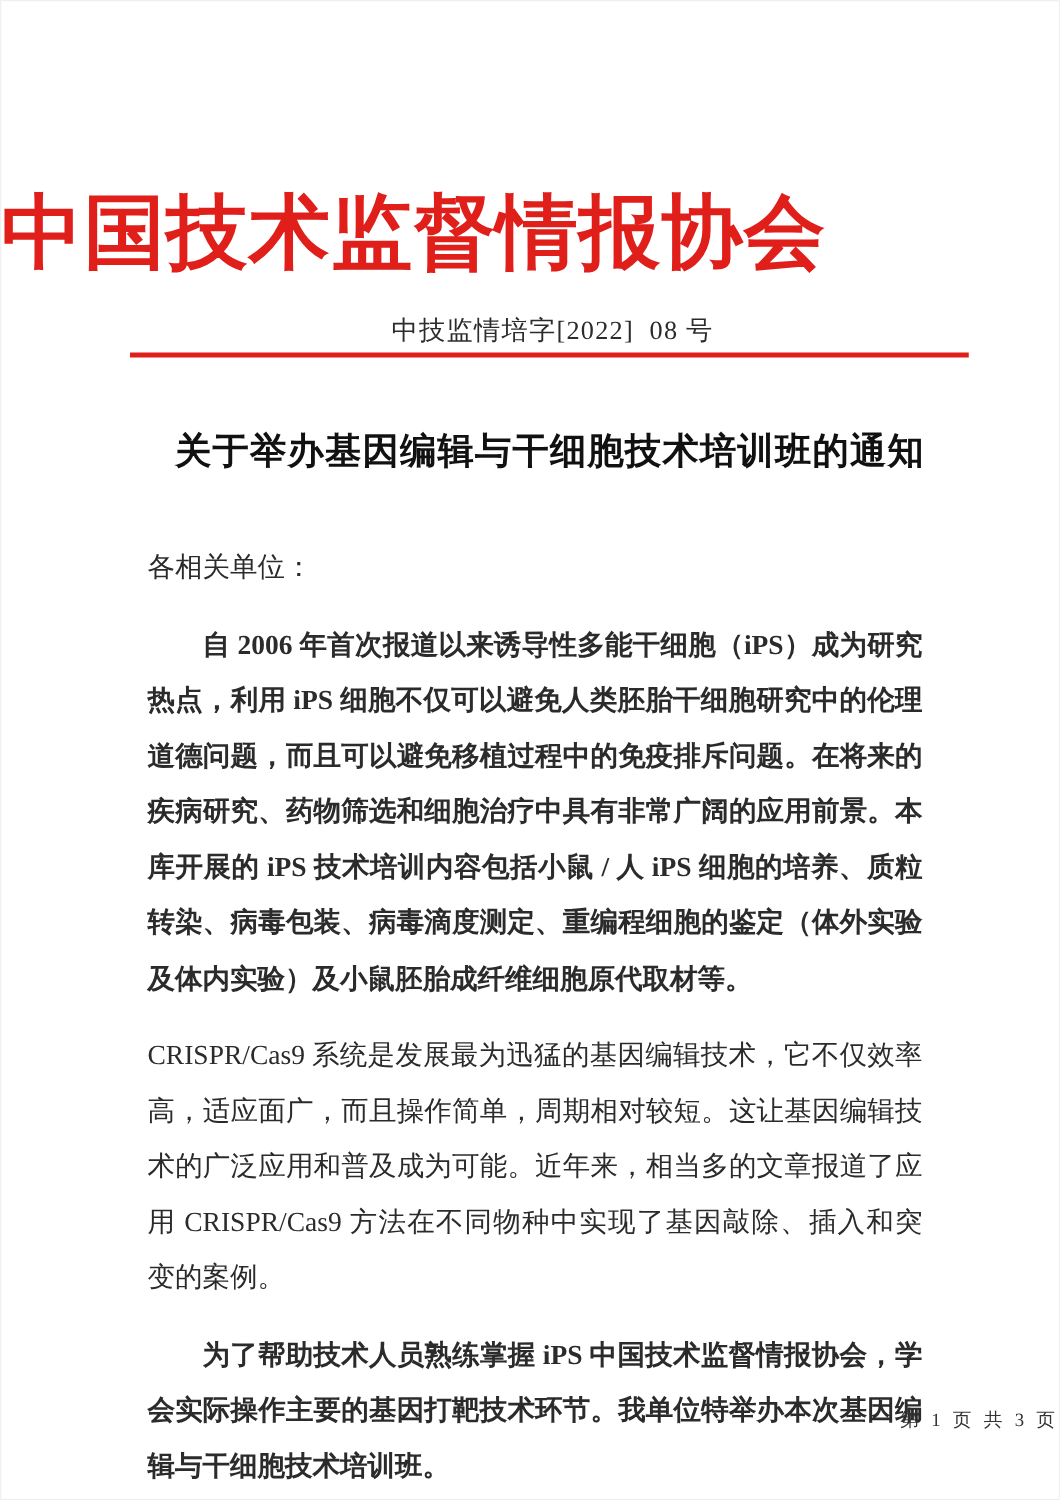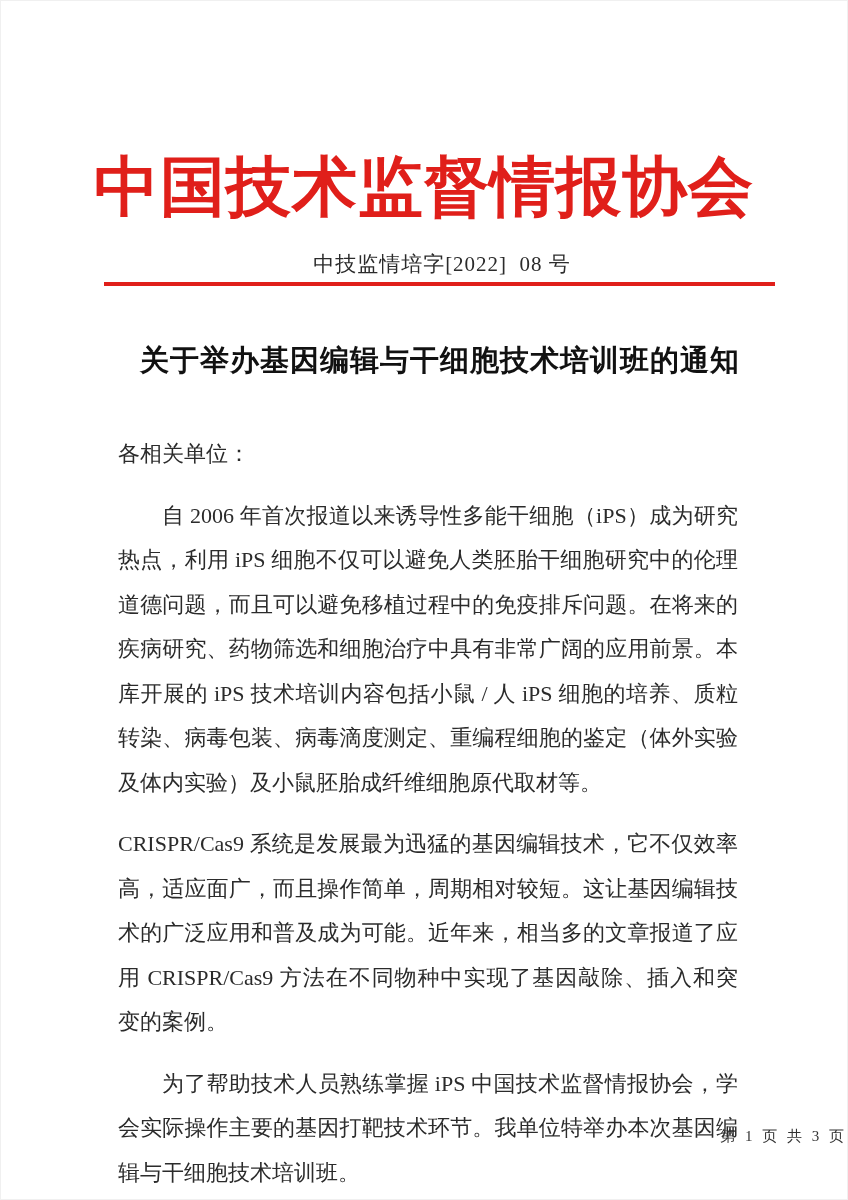--- a/index.html
+++ b/index.html
@@ -23,21 +23,20 @@
     font-family: "Liberation Serif", "DejaVu Serif", serif;
     color: var(--ink);
   }
   
   .org-name {
     position: absolute;
     top: 138px;
     left: 0;
     width: 100%;
     margin: 0;
-    text-align: center;
     font-size: 65px;
     line-height: 96px;
     font-weight: bold;
     letter-spacing: 1px;
     color: var(--accent);
     white-space: nowrap;
   }
   .doc-number {
     position: absolute;
     top: 250px;
@@ -84,20 +83,21 @@
     font-size: 22px;
     line-height: 44.5px;
     text-align: justify;
     color: #2b2b2b;
   }
   .body-text p {
     margin: 17px;
   }
   .para.indent {
     text-indent: 2em;
+    font-weight: bold;
   }
   .section-heading {
     font-weight: normal;
     font-size: 18px;
     color: #111111;
     letter-spacing: 1px;
   }
   
   .page-footer {
     position: absolute;

